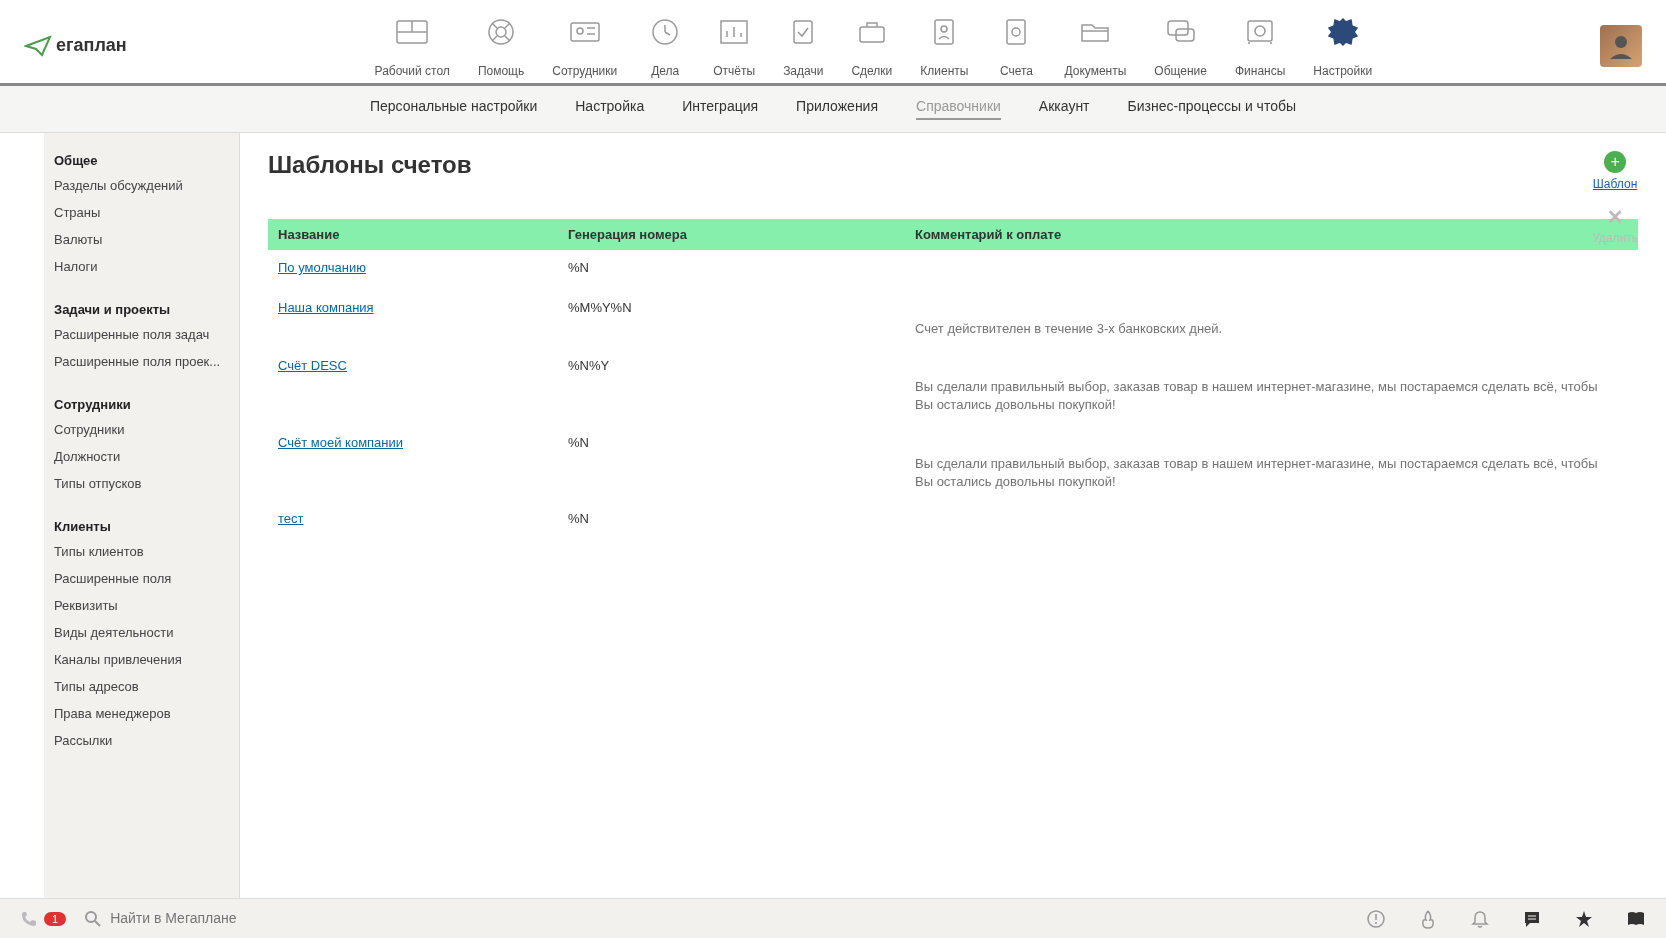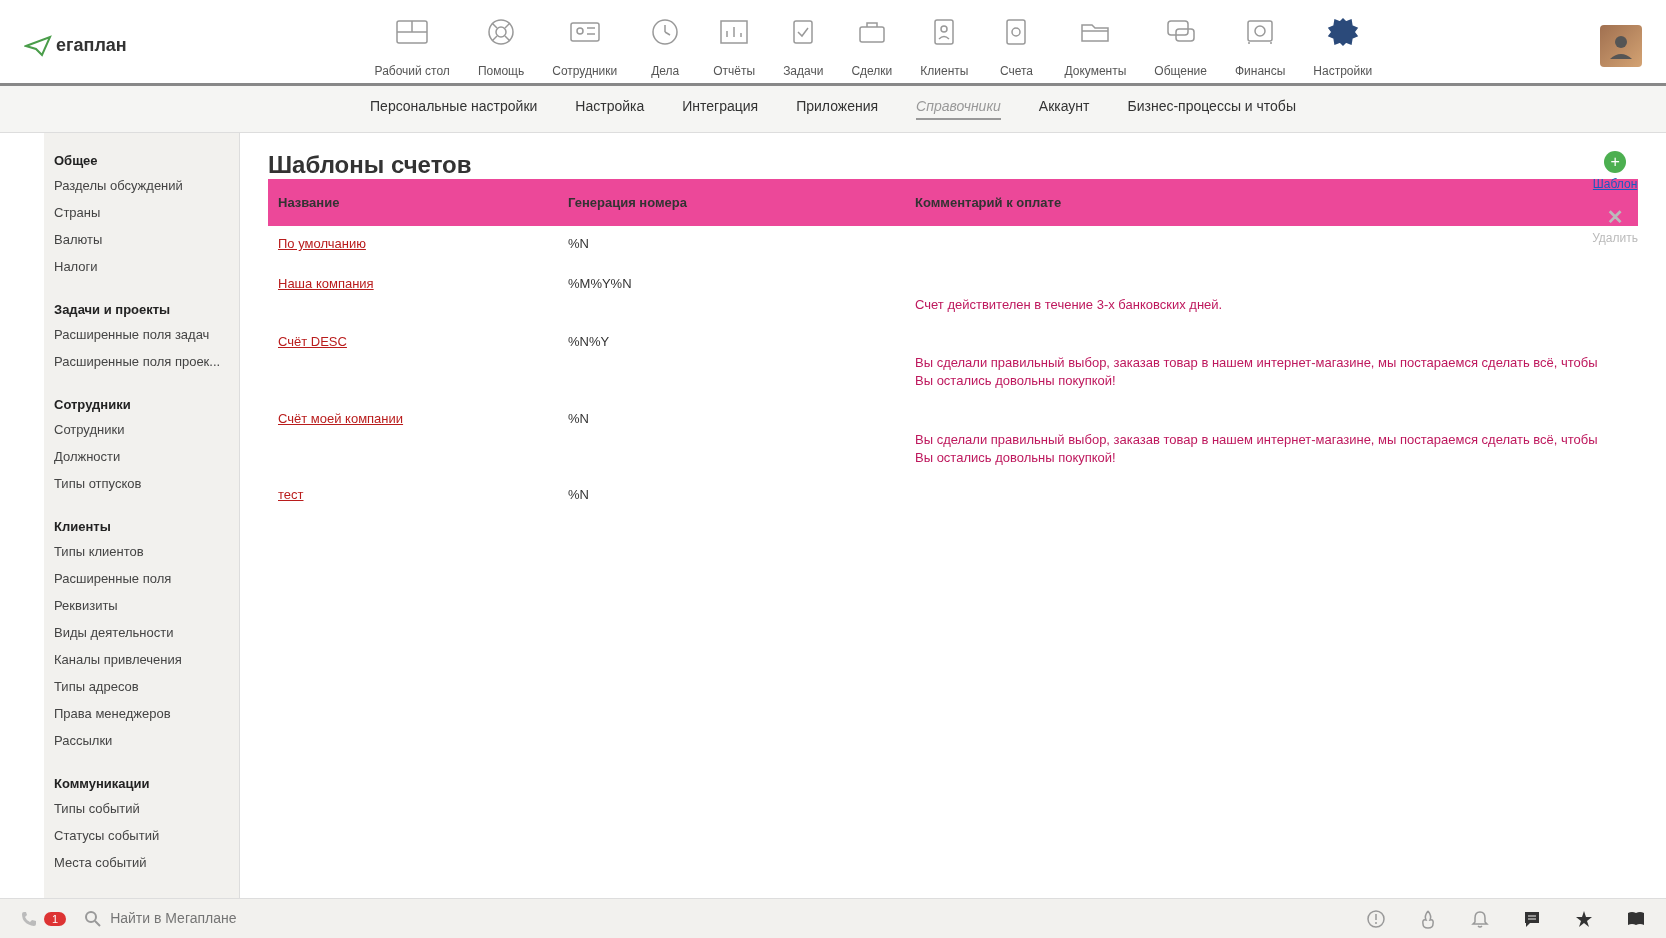--- a/index.html
+++ b/index.html
@@ -14,41 +14,41 @@
 .topnav-item { display: flex; flex-direction: column; align-items: center; gap: 14px; cursor: pointer; color: #555; }
 .topnav-item.active .icon-wrap svg { fill: #2b4a7a; stroke: #2b4a7a; }
 .topnav-item .icon-wrap { width: 40px; height: 36px; display: flex; align-items: center; justify-content: center; }
 .topnav-item .icon-wrap svg { width: 34px; height: 30px; fill: none; stroke: #999; stroke-width: 1.5; }
 .topnav-item span { font-size: 12px; color: #555; }
 .avatar { width: 42px; height: 42px; border-radius: 4px; background: linear-gradient(135deg,#a07050,#d4a373); display:flex; align-items:center; justify-content:center; margin-left: 20px; }
 
 
 .subnav { display: flex; justify-content: center; gap: 38px; padding: 12px 0; background: #f5f5f3; border-bottom: 1px solid #ddd; font-size: 14px; }
 .subnav-item { cursor: pointer; color: #333; padding-bottom: 4px; }
-.subnav-item.active { color: #999; border-bottom: 2px solid #999; font-style: italic; }
+.subnav-item.active { color: #999; border-bottom: 2px solid #999; }
 
 
 .body { display: flex; flex: 1; overflow: hidden; }
 .sidebar { width: 196px; background: #f2f1ee; border-right: 1px solid #ddd; padding: 16px 0; overflow-y: auto; font-size: 13px; margin-left: 44px; }
 .side-group { margin-bottom: 18px; }
 .side-heading { font-weight: bold; padding: 4px 10px; color: #222; }
 .side-item { padding: 6px 10px; color: #444; cursor: pointer; white-space: nowrap; overflow: hidden; text-overflow: ellipsis; }
 
 
 .main { flex: 1; padding: 18px 28px; position: relative; overflow: auto; }
 .main h1 { font-size: 24px; font-weight: bold; margin-bottom: 0; }
 .table { width: 100%; }
-.thead { display: flex; background: #ec4899; font-weight: bold; padding: 16px 10px; font-size: 13px; }
+.thead { display: flex; background: #86efac; font-weight: bold; padding: 8px 10px; font-size: 13px; margin-top: 40px; }
 .col-name { width: 290px; }
 .col-gen { width: 347px; }
 .col-comment { flex: 1; padding-right: 20px; }
 .trow { display: flex; padding: 10px 10px; font-size: 13px; align-items: flex-start; }
-.trow .col-name a { color: #b91c1c; text-decoration: underline; cursor: pointer; }
+.trow .col-name a { color: #0369a1; text-decoration: underline; cursor: pointer; }
 .trow .col-gen { color: #333; }
-.trow .col-comment { color: #be185d; line-height: 1.4; margin-top: 20px; }
+.trow .col-comment { color: #737373; line-height: 1.4; margin-top: 20px; }
 
 
 .right-actions { position: absolute; right: 28px; top: 18px; display: flex; flex-direction: column; align-items: center; gap: 14px; }
 .action { display: flex; flex-direction: column; align-items: center; cursor: pointer; font-size: 12px; }
 .action.add .circ { width: 22px; height: 22px; border-radius: 50%; background: #4caf50; color: #fff; display: flex; align-items: center; justify-content: center; font-size: 16px; margin-bottom: 4px; }
 .action.add span { color: #1a5cbf; text-decoration: underline; }
 .action.del { color: #bbb; }
 .action.del .x { font-size: 20px; font-weight: bold; margin-bottom: 2px; }
 
 
@@ -247,26 +247,20 @@
           <div class="side-heading">Клиенты</div>
           <div class="side-item">Типы клиентов</div>
           <div class="side-item">Расширенные поля</div>
           <div class="side-item">Реквизиты</div>
           <div class="side-item">Виды деятельности</div>
           <div class="side-item">Каналы привлечения</div>
           <div class="side-item">Типы адресов</div>
           <div class="side-item">Права менеджеров</div>
           <div class="side-item">Рассылки</div>
         </div>
-        <div class="side-group">
-          <div class="side-heading">Коммуникации</div>
-          <div class="side-item">Типы событий</div>
-          <div class="side-item">Статусы событий</div>
-          <div class="side-item">Места событий</div>
-        </div>
       </div>
 
     <div class="main">
       <h1>Шаблоны счетов</h1>
       <div class="table">
         <div class="thead">
           <div class="col-name">Название</div>
           <div class="col-gen">Генерация номера</div>
           <div class="col-comment">Комментарий к оплате</div>
         </div>

